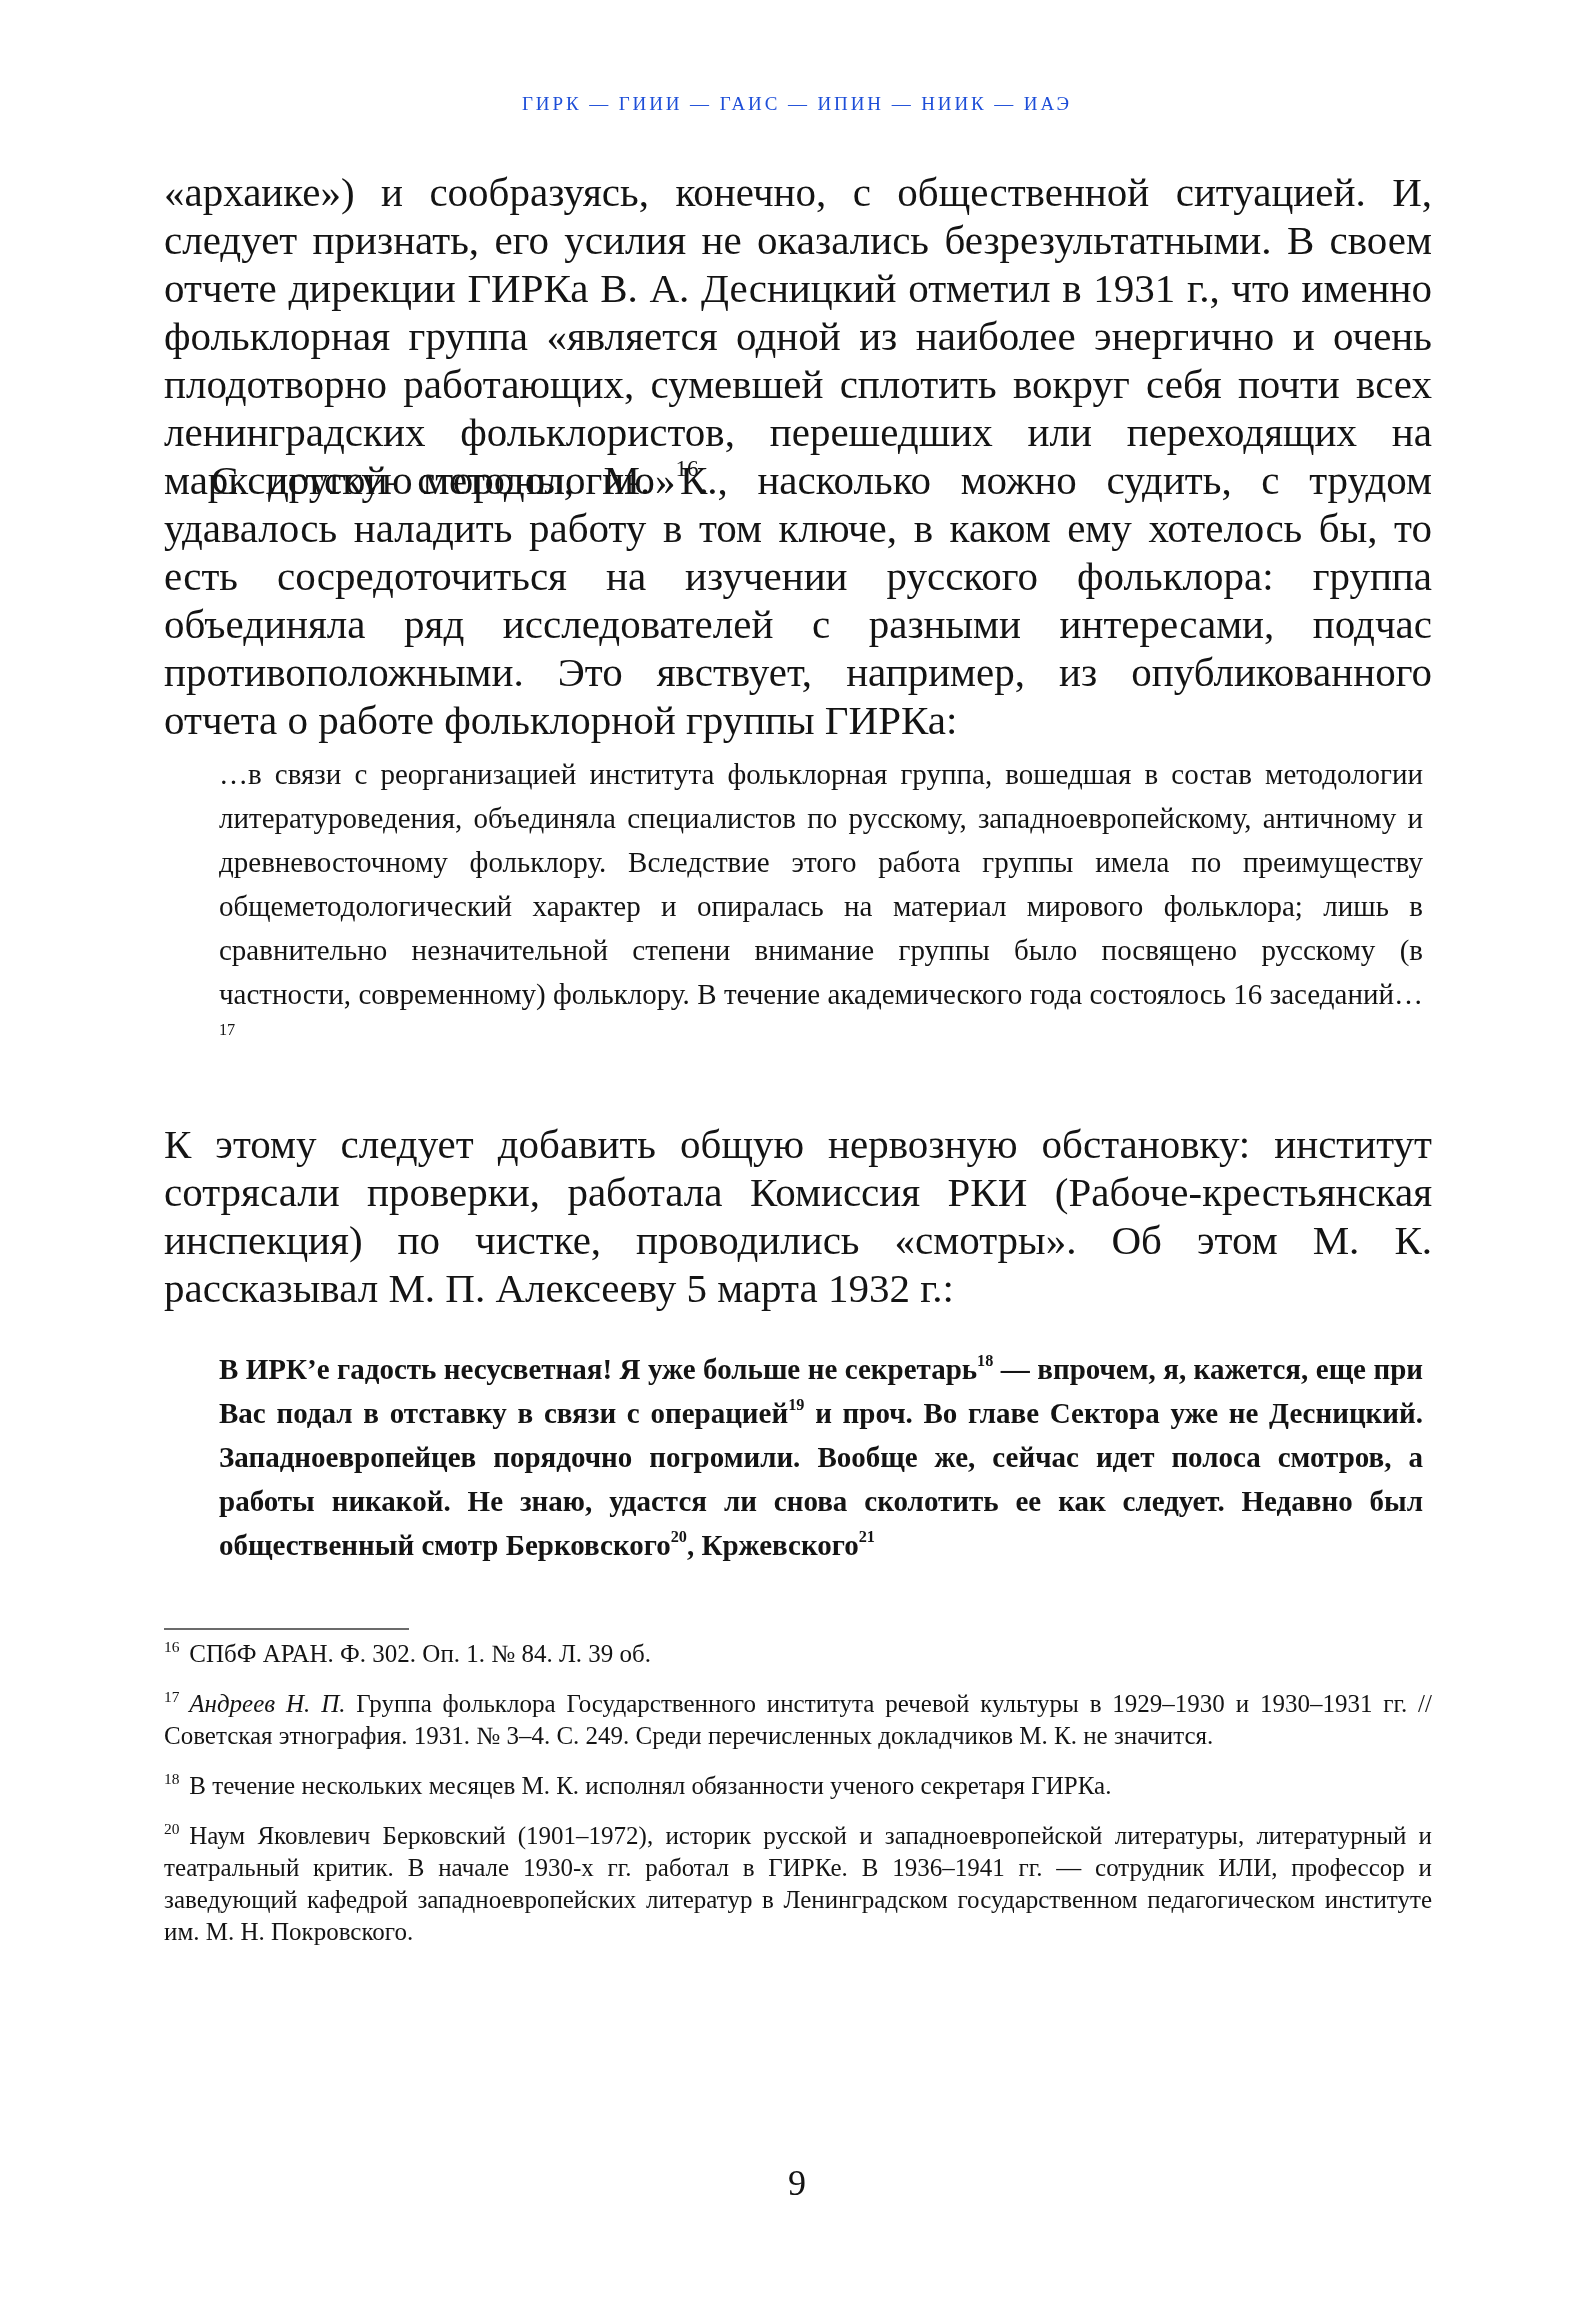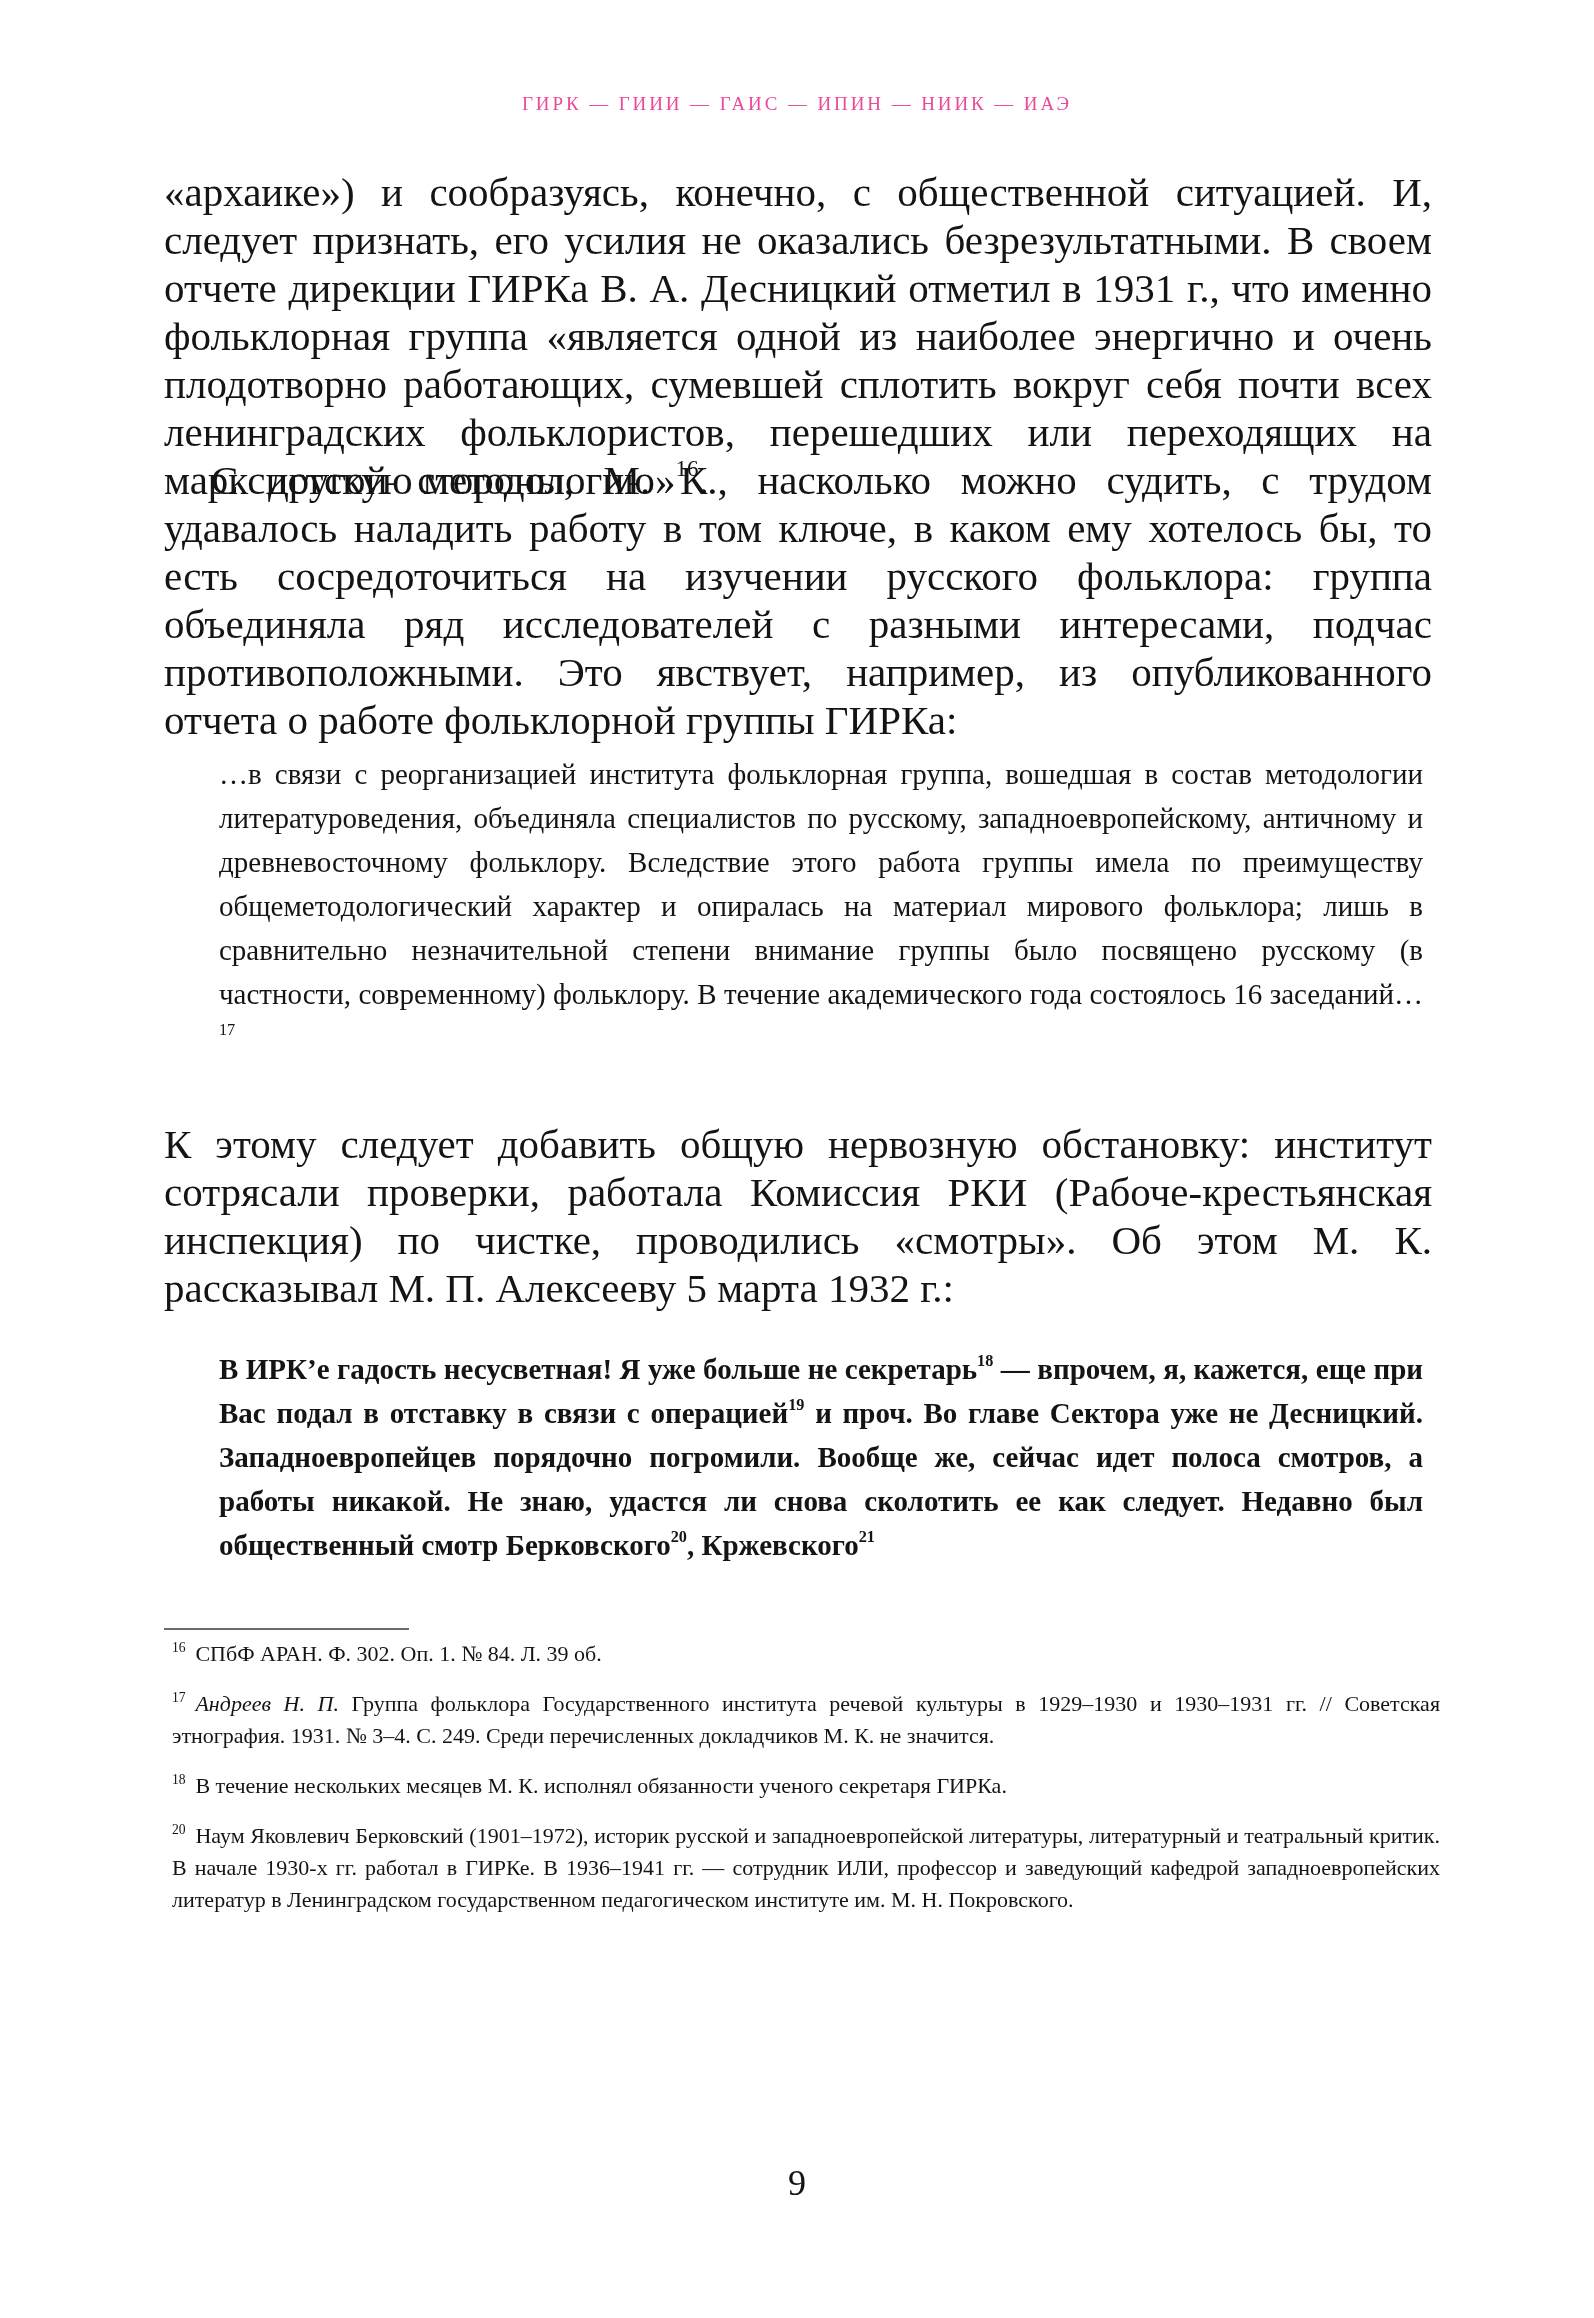--- a/index.html
+++ b/index.html
@@ -4,42 +4,42 @@
 <style>
   html, body { margin: 0; padding: 0; background: #ffffff; }
   body {
     width: 1594px; height: 2319px; position: relative; overflow: hidden;
     font-family: "Liberation Serif", "DejaVu Serif", serif;
     color: #141414;
   }
   .running-head {
     position: absolute; top: 93px; left: 0; width: 1594px;
     text-align: center; font-size: 19px; letter-spacing: 2.9px;
-    color: #ec4899;
+    color: #1d4ed8;
   }
   .body-text {
     position: absolute; left: 164px; width: 1268px;
     font-size: 41px; line-height: 48px;
     text-align: justify; hyphens: manual;
   }
   .body-text p { margin: 0; }
   .body-text p.indent { text-indent: 47px; }
   .quote {
     position: absolute; left: 211px; width: 1220px;
     font-size: 29px; line-height: 44px; text-align: justify;
   }
   .quote p { margin: 8px; }
   sup { font-size: 0.56em; line-height: 0; vertical-align: 0.78em; }
   .fn-rule {
     position: absolute; left: 164px; top: 1628px; width: 245px; height: 1.6px;
     background: #6b6b6b;
   }
   .footnotes {
-    position: absolute; left: 172px; top: 1638px; width: 1268px;
-    font-size: 22px; line-height: 32px; text-align: justify;
+    position: absolute; left: 164px; top: 1638px; width: 1268px;
+    font-size: 25px; line-height: 32px; text-align: justify;
   }
   .footnotes .fn { margin: 0 0 18px 0; }
   .footnotes .fn-num { font-size: 0.62em; vertical-align: 0.65em; line-height: 0; margin-right: 9.8px; }
   .footnotes em { font-style: italic; }
   .page-number {
     position: absolute; top: 2162px; left: 0; width: 1594px;
     text-align: center; font-size: 36px;
   }
 </style>
 </head>

